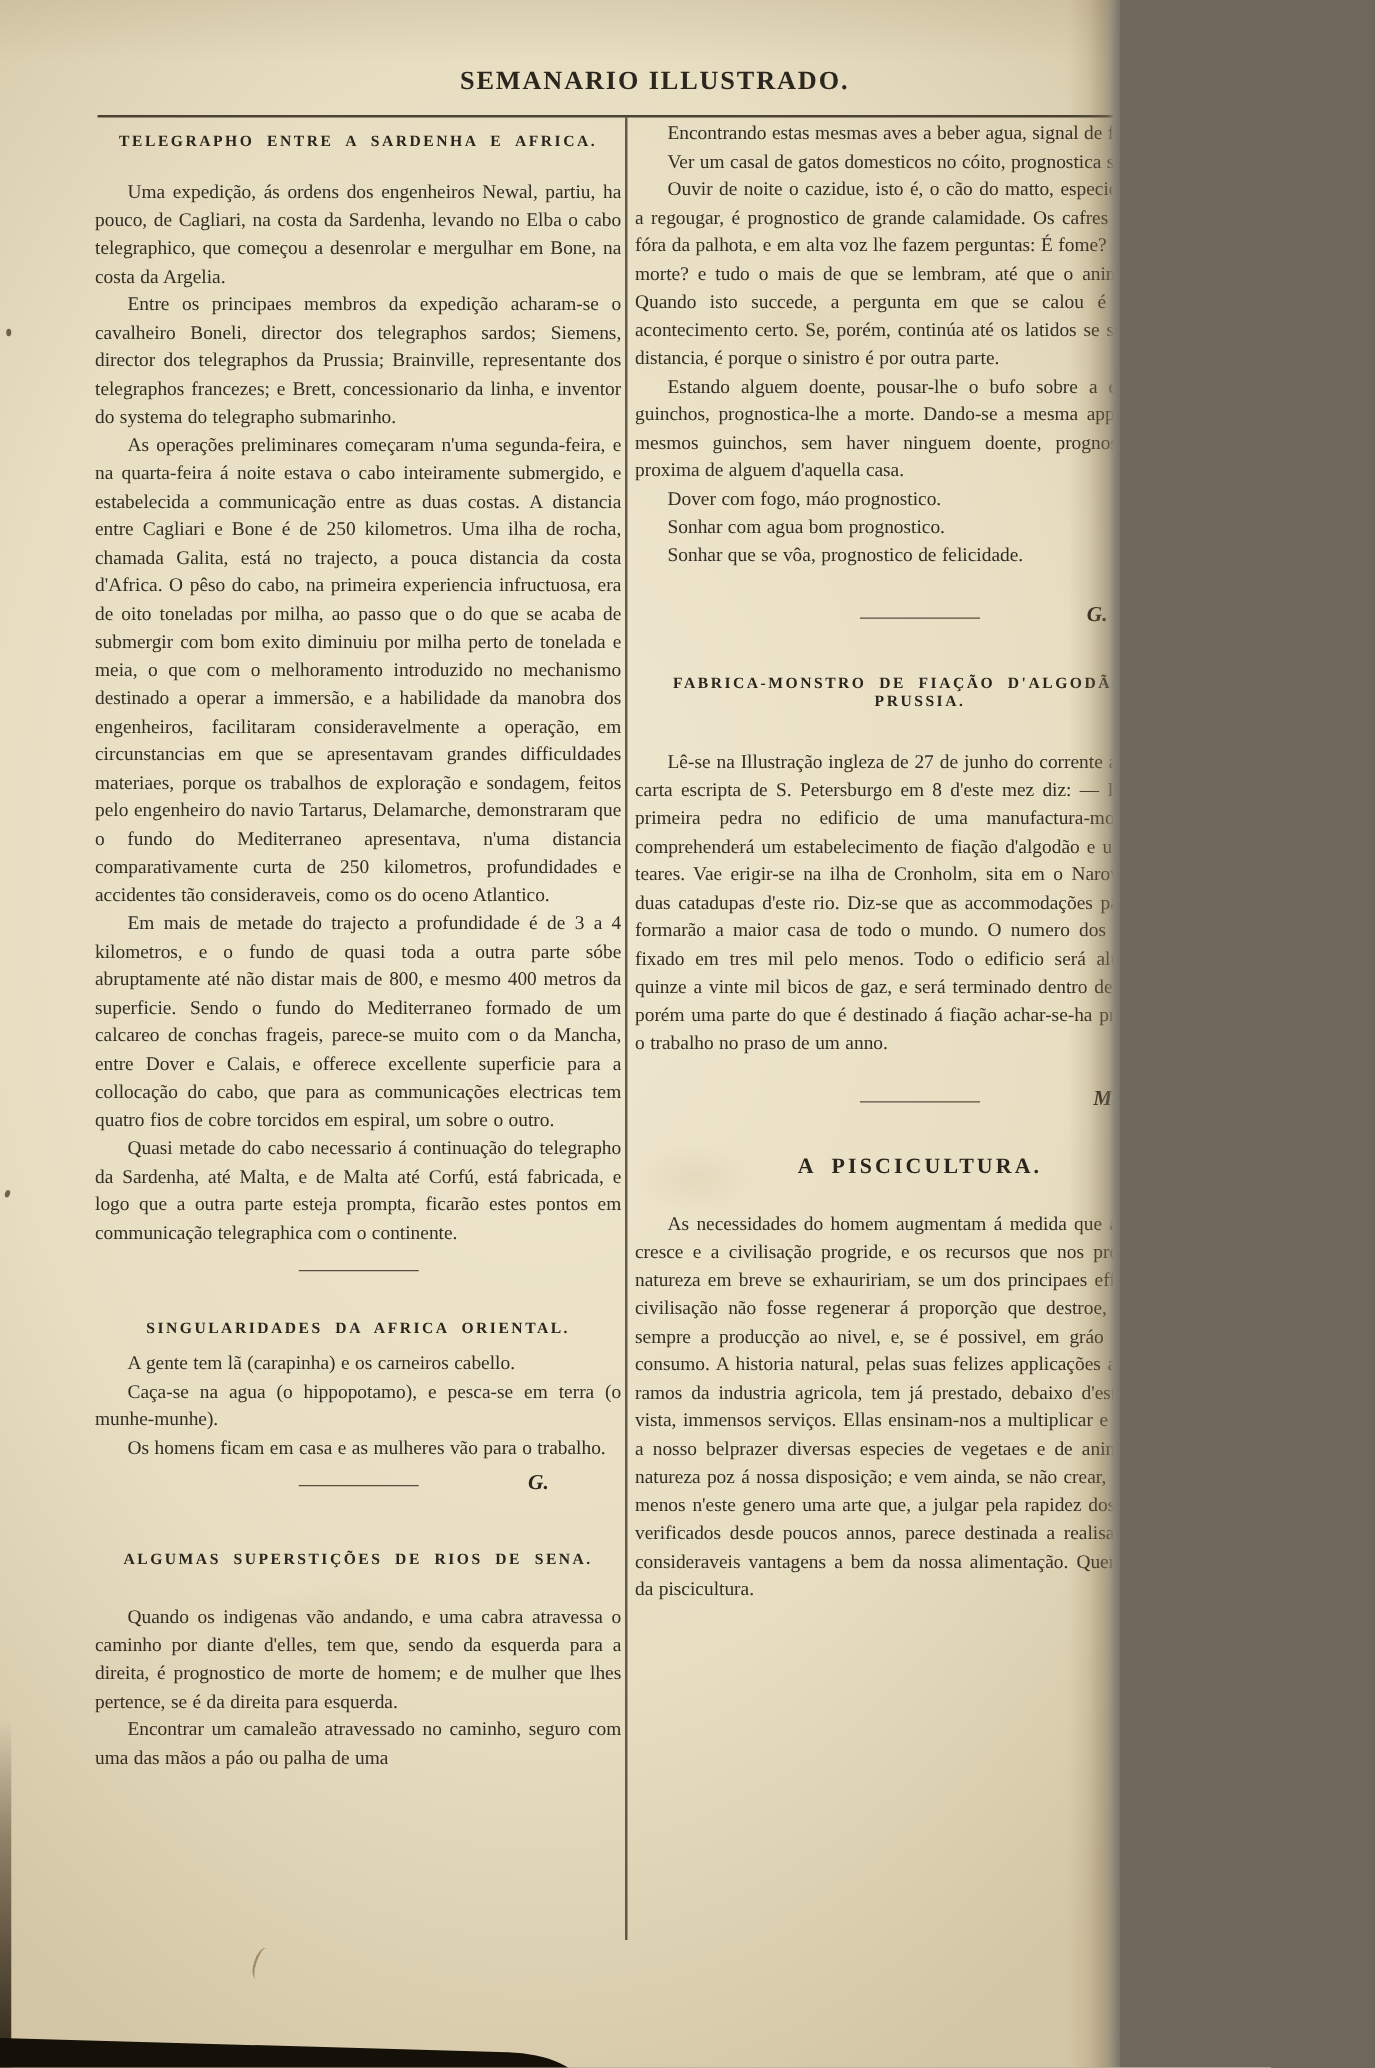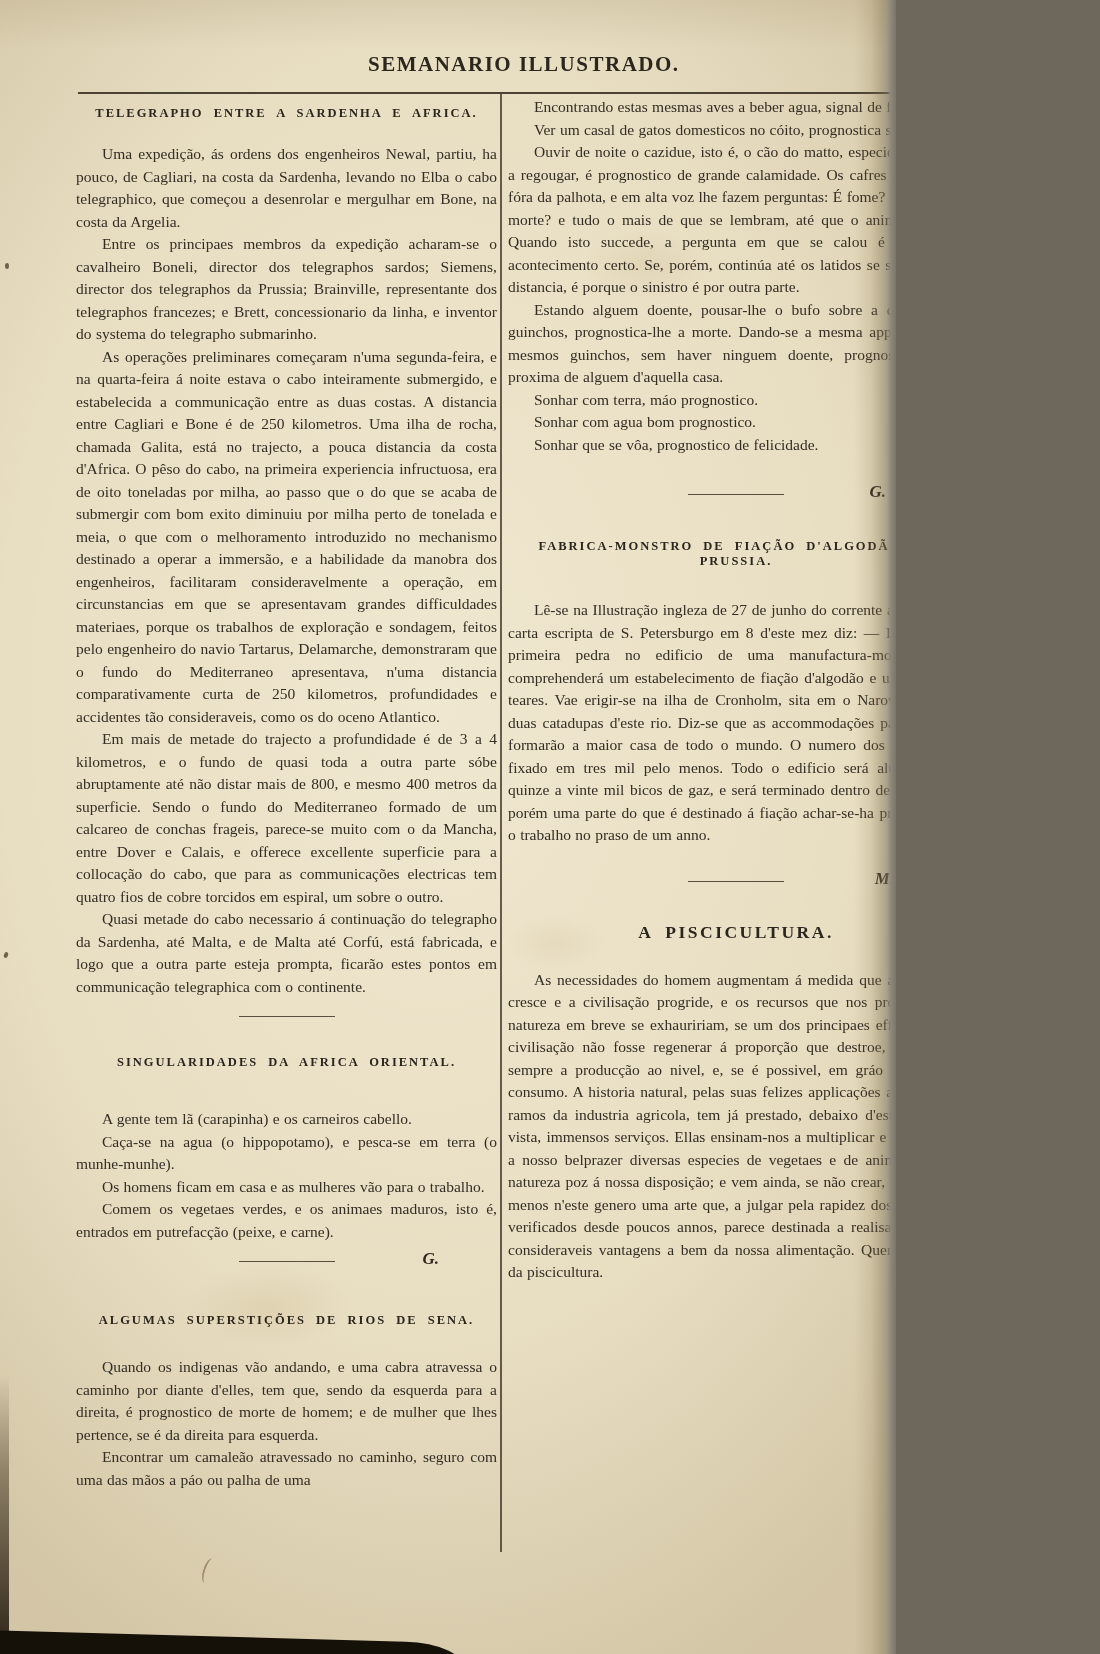--- a/index.html
+++ b/index.html
@@ -39,21 +39,21 @@
   p.body-text{
     margin:0;text-align:justify;text-indent:26px;
     font-size:15.5px;line-height:22.5px;color:#332d24;word-spacing:0.5px;
   }
   p.no-indent{text-indent:0;}
   .article-heading{
     margin:0;text-align:center;font-size:12.5px;font-weight:bold;
     letter-spacing:2px;word-spacing:5px;color:#2a251d;
   }
   .h-telegrapho{margin:10px 0 22px 0;}
-  .h-singularidades{margin:38px 0 38px 0;}
+  .h-singularidades{margin:38px 0 10px 0;}
   .h-algumas{margin:51px 0 28px 0;}
   .h-fabrica{margin:44px 0 30px 0;}
   .h-piscicultura{margin:40px 0 26px 0;font-size:17.5px;letter-spacing:2.5px;word-spacing:6px;}
   .separator-rule{
     width:96px;height:0;border-top:1.5px solid rgba(52,43,30,0.8);
     margin:18px auto 0 auto;
   }
   .signature{
     text-align:right;font-style:italic;font-weight:600;font-size:17px;
     color:#2e2820;margin:0;
@@ -108,36 +108,35 @@
     <p class="body-text">As operações preliminares começaram n'uma segunda-feira, e na quarta-feira á noite estava o cabo inteiramente submergido, e estabelecida a communicação entre as duas costas. A distancia entre Cagliari e Bone é de 250 kilometros. Uma ilha de rocha, chamada Galita, está no trajecto, a pouca distancia da costa d'Africa. O pêso do cabo, na primeira experiencia infructuosa, era de oito toneladas por milha, ao passo que o do que se acaba de submergir com bom exito diminuiu por milha perto de tonelada e meia, o que com o melhoramento introduzido no mechanismo destinado a operar a immersão, e a habilidade da manobra dos engenheiros, facilitaram consideravelmente a operação, em circunstancias em que se apresentavam grandes difficuldades materiaes, porque os trabalhos de exploração e sondagem, feitos pelo engenheiro do navio Tartarus, Delamarche, demonstraram que o fundo do Mediterraneo apresentava, n'uma distancia comparativamente curta de 250 kilometros, profundidades e accidentes tão consideraveis, como os do oceno Atlantico.</p>
     <p class="body-text">Em mais de metade do trajecto a profundidade é de 3 a 4 kilometros, e o fundo de quasi toda a outra parte sóbe abruptamente até não distar mais de 800, e mesmo 400 metros da superficie. Sendo o fundo do Mediterraneo formado de um calcareo de conchas frageis, parece-se muito com o da Mancha, entre Dover e Calais, e offerece excellente superficie para a collocação do cabo, que para as communicações electricas tem quatro fios de cobre torcidos em espiral, um sobre o outro.</p>
     <p class="body-text">Quasi metade do cabo necessario á continuação do telegrapho da Sardenha, até Malta, e de Malta até Corfú, está fabricada, e logo que a outra parte esteja prompta, ficarão estes pontos em communicação telegraphica com o continente.</p>
 
     <div class="separator-rule"></div>
 
     <h2 class="article-heading h-singularidades">SINGULARIDADES DA AFRICA ORIENTAL.</h2>
     <p class="body-text">A gente tem lã (carapinha) e os carneiros cabello.</p>
     <p class="body-text">Caça-se na agua (o hippopotamo), e pesca-se em terra (o munhe-munhe).</p>
     <p class="body-text">Os homens ficam em casa e as mulheres vão para o trabalho.</p>
-    <p class="body-text">Comem os vegetaes verdes, e os animaes maduros, isto é, entrados em putrefacção (peixe, e carne).</p>
     <p class="signature sig-left">G.</p>
     <div class="separator-rule sep-after-sig"></div>
 
     <h2 class="article-heading h-algumas">ALGUMAS SUPERSTIÇÕES DE RIOS DE SENA.</h2>
     <p class="body-text">Quando os indigenas vão andando, e uma cabra atravessa o caminho por diante d'elles, tem que, sendo da esquerda para a direita, é prognostico de morte de homem; e de mulher que lhes pertence, se é da direita para esquerda.</p>
     <p class="body-text">Encontrar um camaleão atravessado no caminho, seguro com uma das mãos a páo ou palha de uma</p>
   </div>
 
   <div class="col col-right">
 
     <p class="body-text">Encontrando estas mesmas aves a beber agua, signal de felicidade.</p>
     <p class="body-text">Ver um casal de gatos domesticos no cóito, prognostica sinistro.</p>
     <p class="body-text">Ouvir de noite o cazidue, isto é, o cão do matto, especie de rapoza, a regougar, é prognostico de grande calamidade. Os cafres saem então fóra da palhota, e em alta voz lhe fazem perguntas: É fome? É guerra? É morte? e tudo o mais de que se lembram, até que o animal se cale. Quando isto succede, a pergunta em que se calou é tida como acontecimento certo. Se, porém, continúa até os latidos se sumirem em distancia, é porque o sinistro é por outra parte.</p>
     <p class="body-text">Estando alguem doente, pousar-lhe o bufo sobre a casa, dando guinchos, prognostica-lhe a morte. Dando-se a mesma apparição e os mesmos guinchos, sem haver ninguem doente, prognostica morte proxima de alguem d'aquella casa.</p>
-    <p class="body-text">Sonhar com terra, máo prognostico.</p>
+    <p class="body-text">Dover com fogo, máo prognostico.</p>
     <p class="body-text">Sonhar com agua bom prognostico.</p>
     <p class="body-text">Sonhar que se vôa, prognostico de felicidade.</p>
     <p class="signature sig-right-g">G.</p>
     <div class="separator-rule sep-after-sig"></div>
 
     <h2 class="article-heading h-fabrica">FABRICA-MONSTRO DE FIAÇÃO D'ALGODÃO NA PRUSSIA.</h2>
     <p class="body-text">Lê-se na Illustração ingleza de 27 de junho do corrente anno: «Uma carta escripta de S. Petersburgo em 8 d'este mez diz: — Lançou-se a primeira pedra no edificio de uma manufactura-monstro, que comprehenderá um estabelecimento de fiação d'algodão e uma serie de teares. Vae erigir-se na ilha de Cronholm, sita em o Narova, entre as duas catadupas d'este rio. Diz-se que as accommodações para a fiação formarão a maior casa de todo o mundo. O numero dos operarios é fixado em tres mil pelo menos. Todo o edificio será alumiado por quinze a vinte mil bicos de gaz, e será terminado dentro de tres annos; porém uma parte do que é destinado á fiação achar-se-ha prompto para o trabalho no praso de um anno.</p>
     <p class="signature sig-right-m">M.</p>
     <div class="separator-rule sep-after-sig"></div>
 

